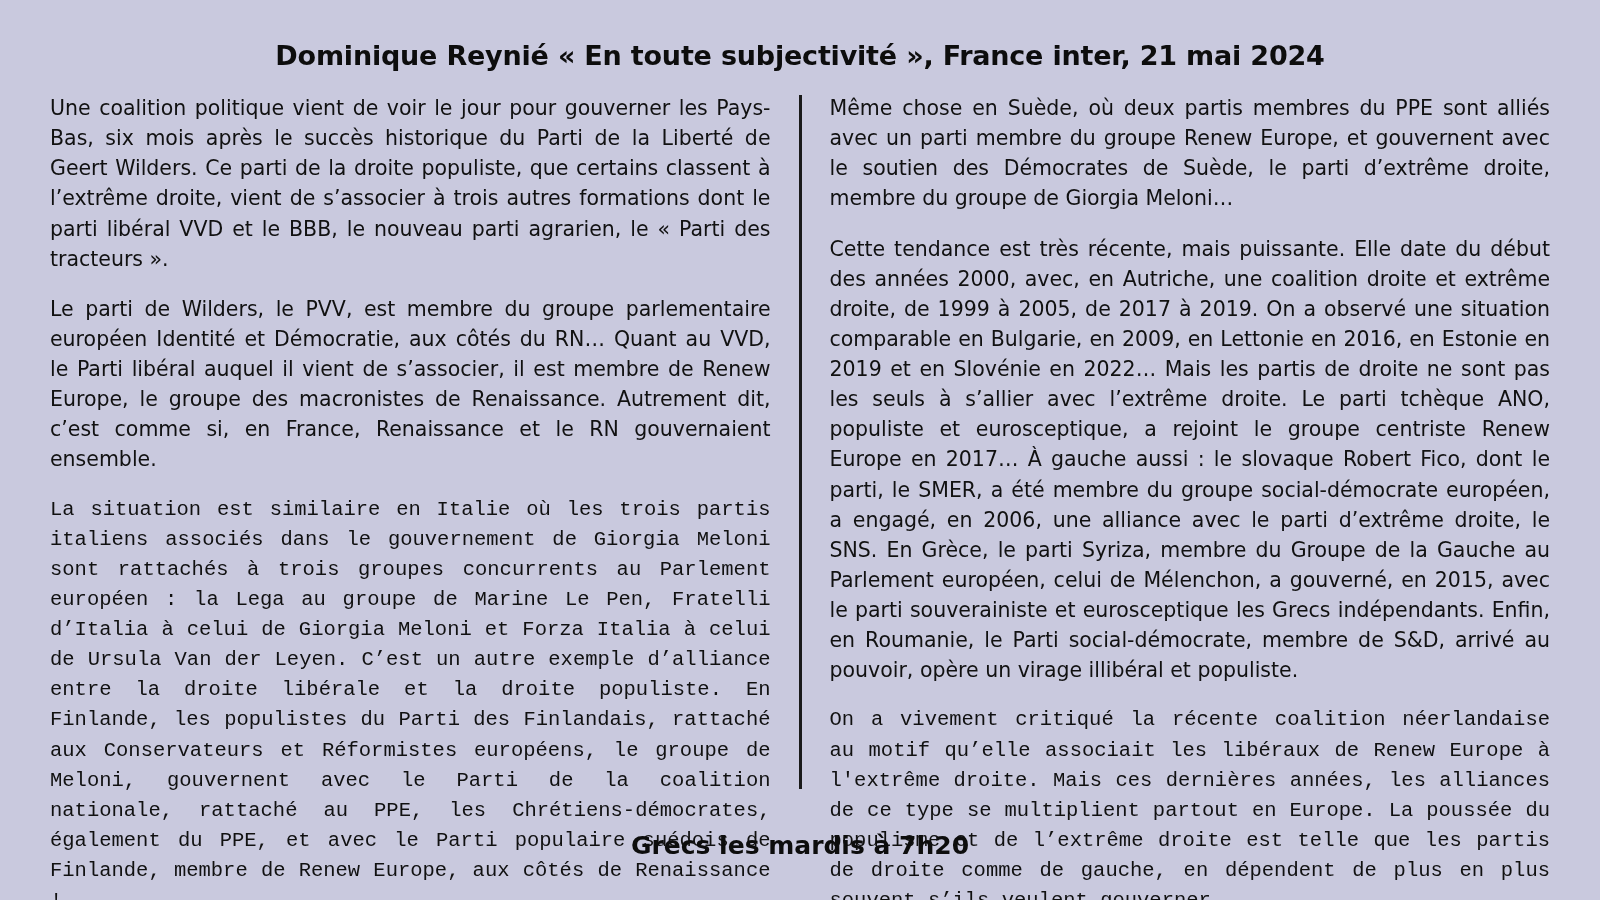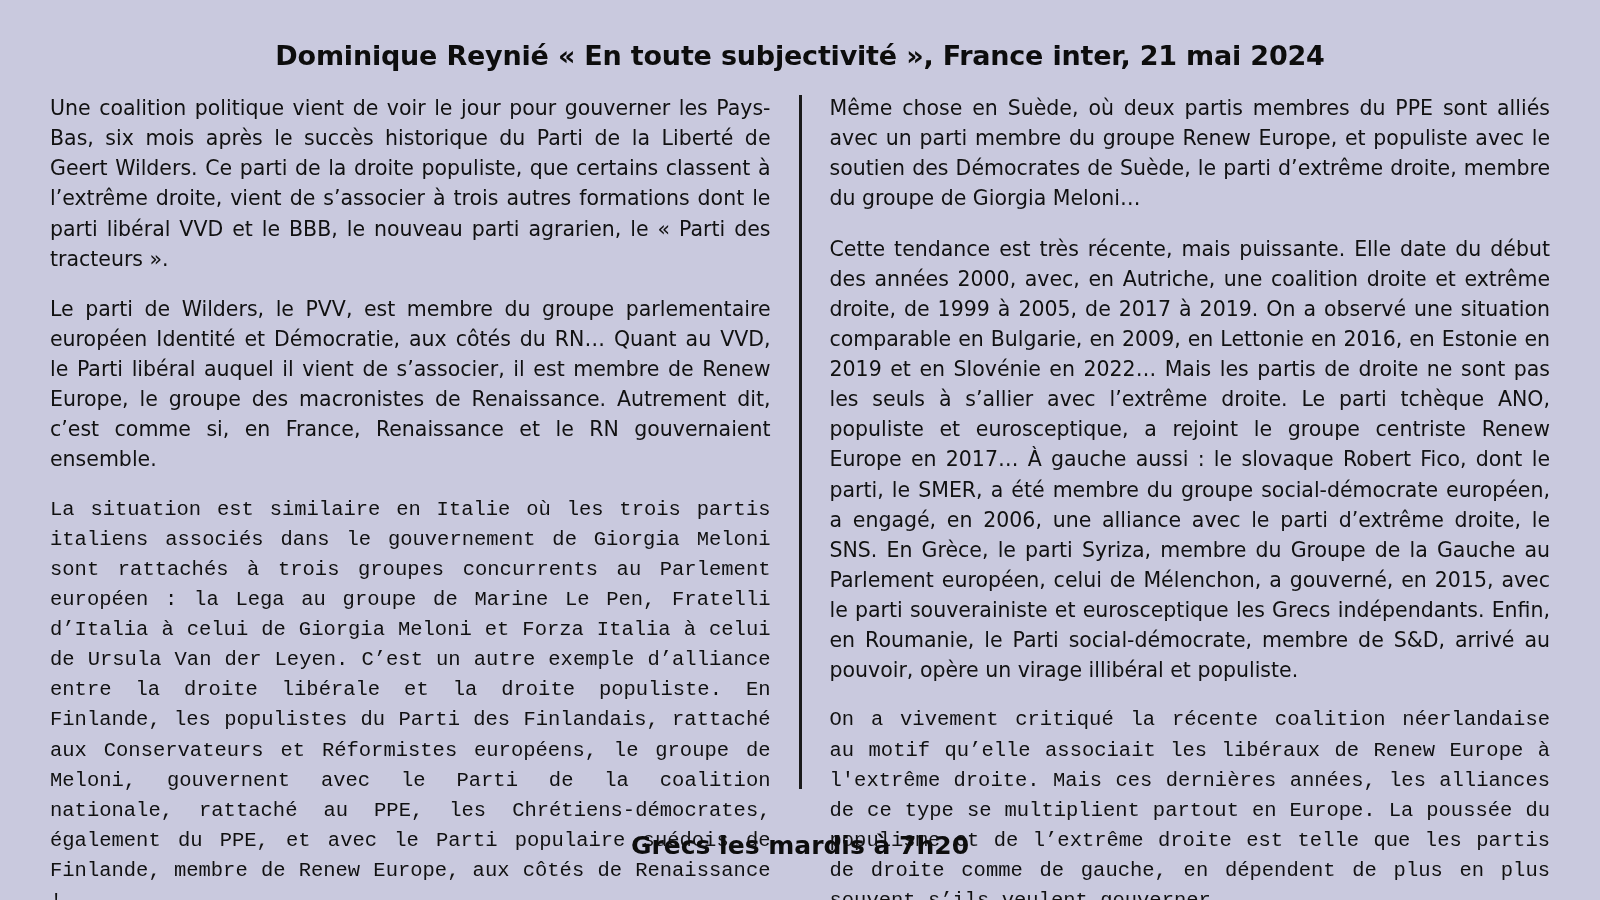--- a/index.html
+++ b/index.html
@@ -87,21 +87,21 @@
 
     <div class="col col-left">
       <p class="para">Une coalition politique vient de voir le jour pour gouverner les Pays-Bas, six mois après le succès historique du Parti de la Liberté de Geert Wilders. Ce parti de la droite populiste, que certains classent à l’extrême droite, vient de s’associer à trois autres formations dont le parti libéral VVD et le BBB, le nouveau parti agrarien, le « Parti des tracteurs ».</p>
       <p class="para">Le parti de Wilders, le PVV, est membre du groupe parlementaire européen Identité et Démocratie, aux côtés du RN… Quant au VVD, le Parti libéral auquel il vient de s’associer, il est membre de Renew Europe, le groupe des macronistes de Renaissance. Autrement dit, c’est comme si, en France, Renaissance et le RN gouvernaient ensemble.</p>
       <p class="para">La situation est similaire en Italie où les trois partis italiens associés dans le gouvernement de Giorgia Meloni sont rattachés à trois groupes concurrents au Parlement européen : la Lega au groupe de Marine Le Pen, Fratelli d’Italia à celui de Giorgia Meloni et Forza Italia à celui de Ursula Van der Leyen. C’est un autre exemple d’alliance entre la droite libérale et la droite populiste. En Finlande, les populistes du Parti des Finlandais, rattaché aux Conservateurs et Réformistes européens, le groupe de Meloni, gouvernent avec le Parti de la coalition nationale, rattaché au PPE, les Chrétiens-démocrates, également du PPE, et avec le Parti populaire suédois de Finlande, membre de Renew Europe, aux côtés de Renaissance !</p>
     </div>
 
     <div class="divider"></div>
 
     <div class="col col-right">
-      <p class="para">Même chose en Suède, où deux partis membres du PPE sont alliés avec un parti membre du groupe Renew Europe, et populiste avec le soutien des Démocrates de Suède, le parti d’extrême droite, membre du groupe de Giorgia Meloni…</p>
+      <p class="para">Même chose en Suède, où deux partis membres du PPE sont alliés avec un parti membre du groupe Renew Europe, et gouvernent avec le soutien des Démocrates de Suède, le parti d’extrême droite, membre du groupe de Giorgia Meloni…</p>
       <p class="para">Cette tendance est très récente, mais puissante. Elle date du début des années 2000, avec, en Autriche, une coalition droite et extrême droite, de 1999 à 2005, de 2017 à 2019. On a observé une situation comparable en Bulgarie, en 2009, en Lettonie en 2016, en Estonie en 2019 et en Slovénie en 2022… Mais les partis de droite ne sont pas les seuls à s’allier avec l’extrême droite. Le parti tchèque ANO, populiste et eurosceptique, a rejoint le groupe centriste Renew Europe en 2017… À gauche aussi : le slovaque Robert Fico, dont le parti, le SMER, a été membre du groupe social-démocrate européen, a engagé, en 2006, une alliance avec le parti d’extrême droite, le SNS. En Grèce, le parti Syriza, membre du Groupe de la Gauche au Parlement européen, celui de Mélenchon, a gouverné, en 2015, avec le parti souverainiste et eurosceptique les Grecs indépendants. Enfin, en Roumanie, le Parti social-démocrate, membre de S&amp;D, arrivé au pouvoir, opère un virage illibéral et populiste.</p>
       <p class="para">On a vivement critiqué la récente coalition néerlandaise au motif qu’elle associait les libéraux de Renew Europe à l'extrême droite. Mais ces dernières années, les alliances de ce type se multiplient partout en Europe. La poussée du populisme et de l’extrême droite est telle que les partis de droite comme de gauche, en dépendent de plus en plus souvent s’ils veulent gouverner.</p>
     </div>
 
   </div>
 
   <div class="footer">Grecs les mardis à 7h20</div>
 
 </div>
 

